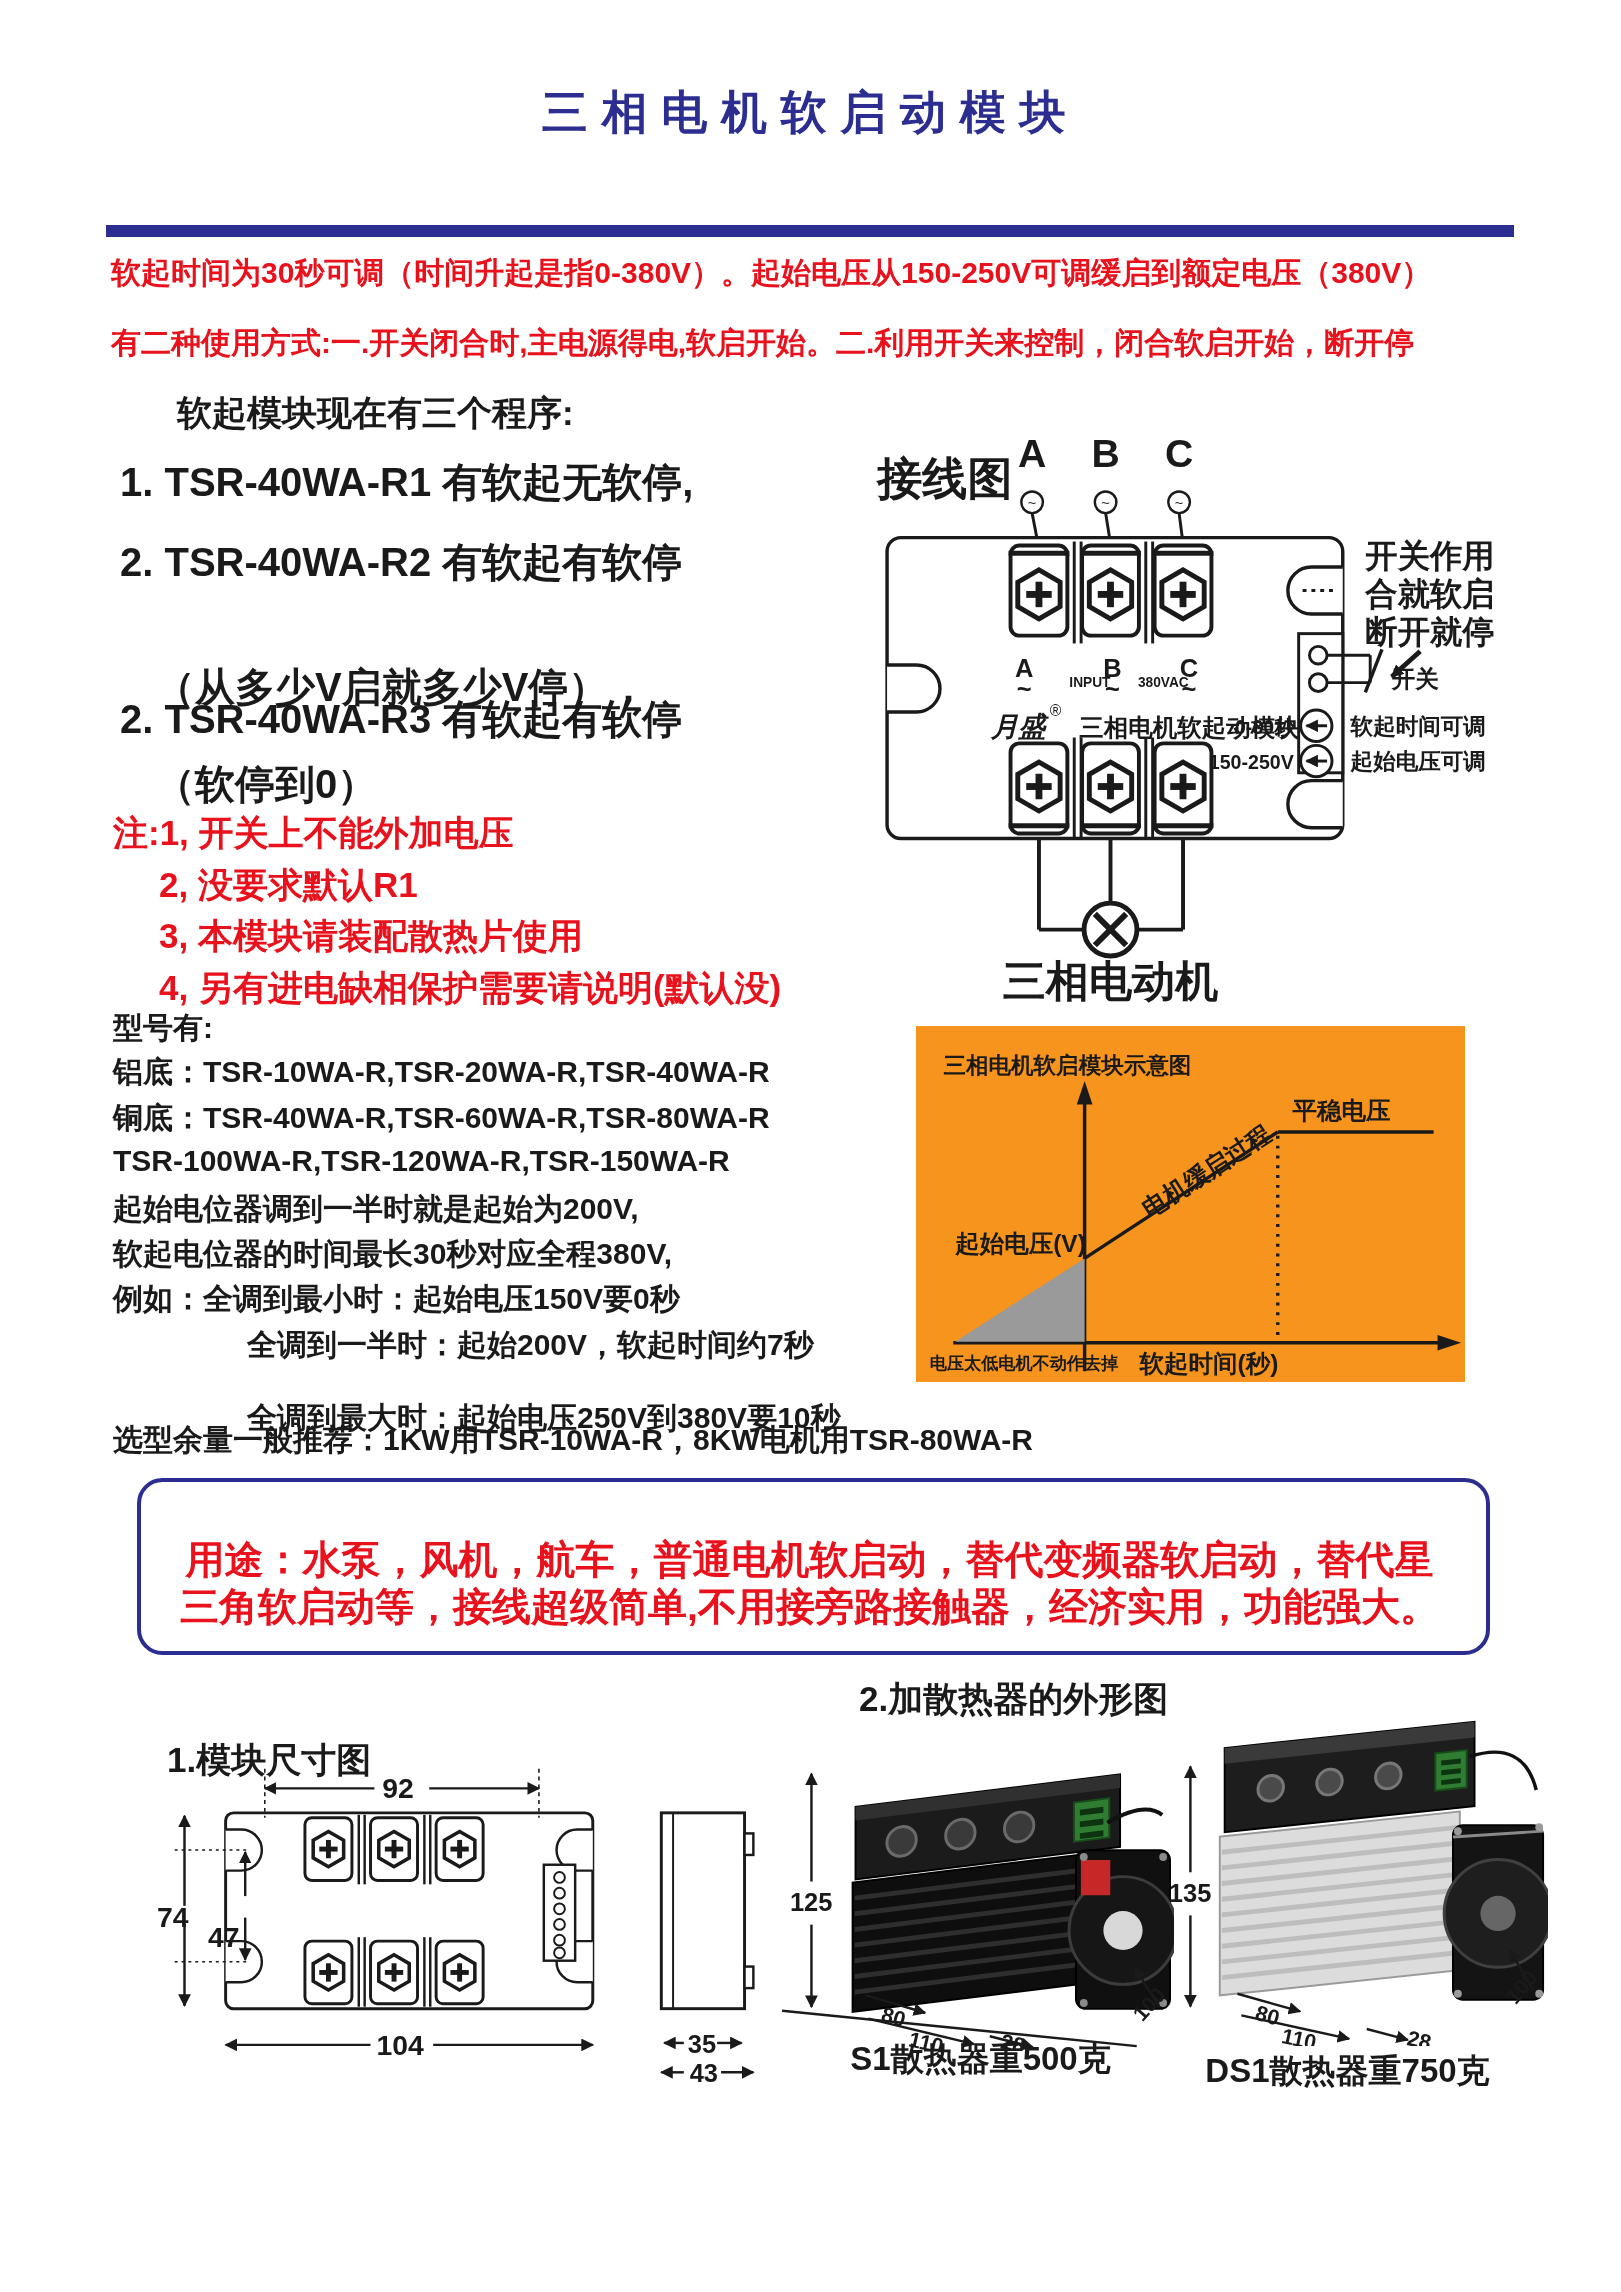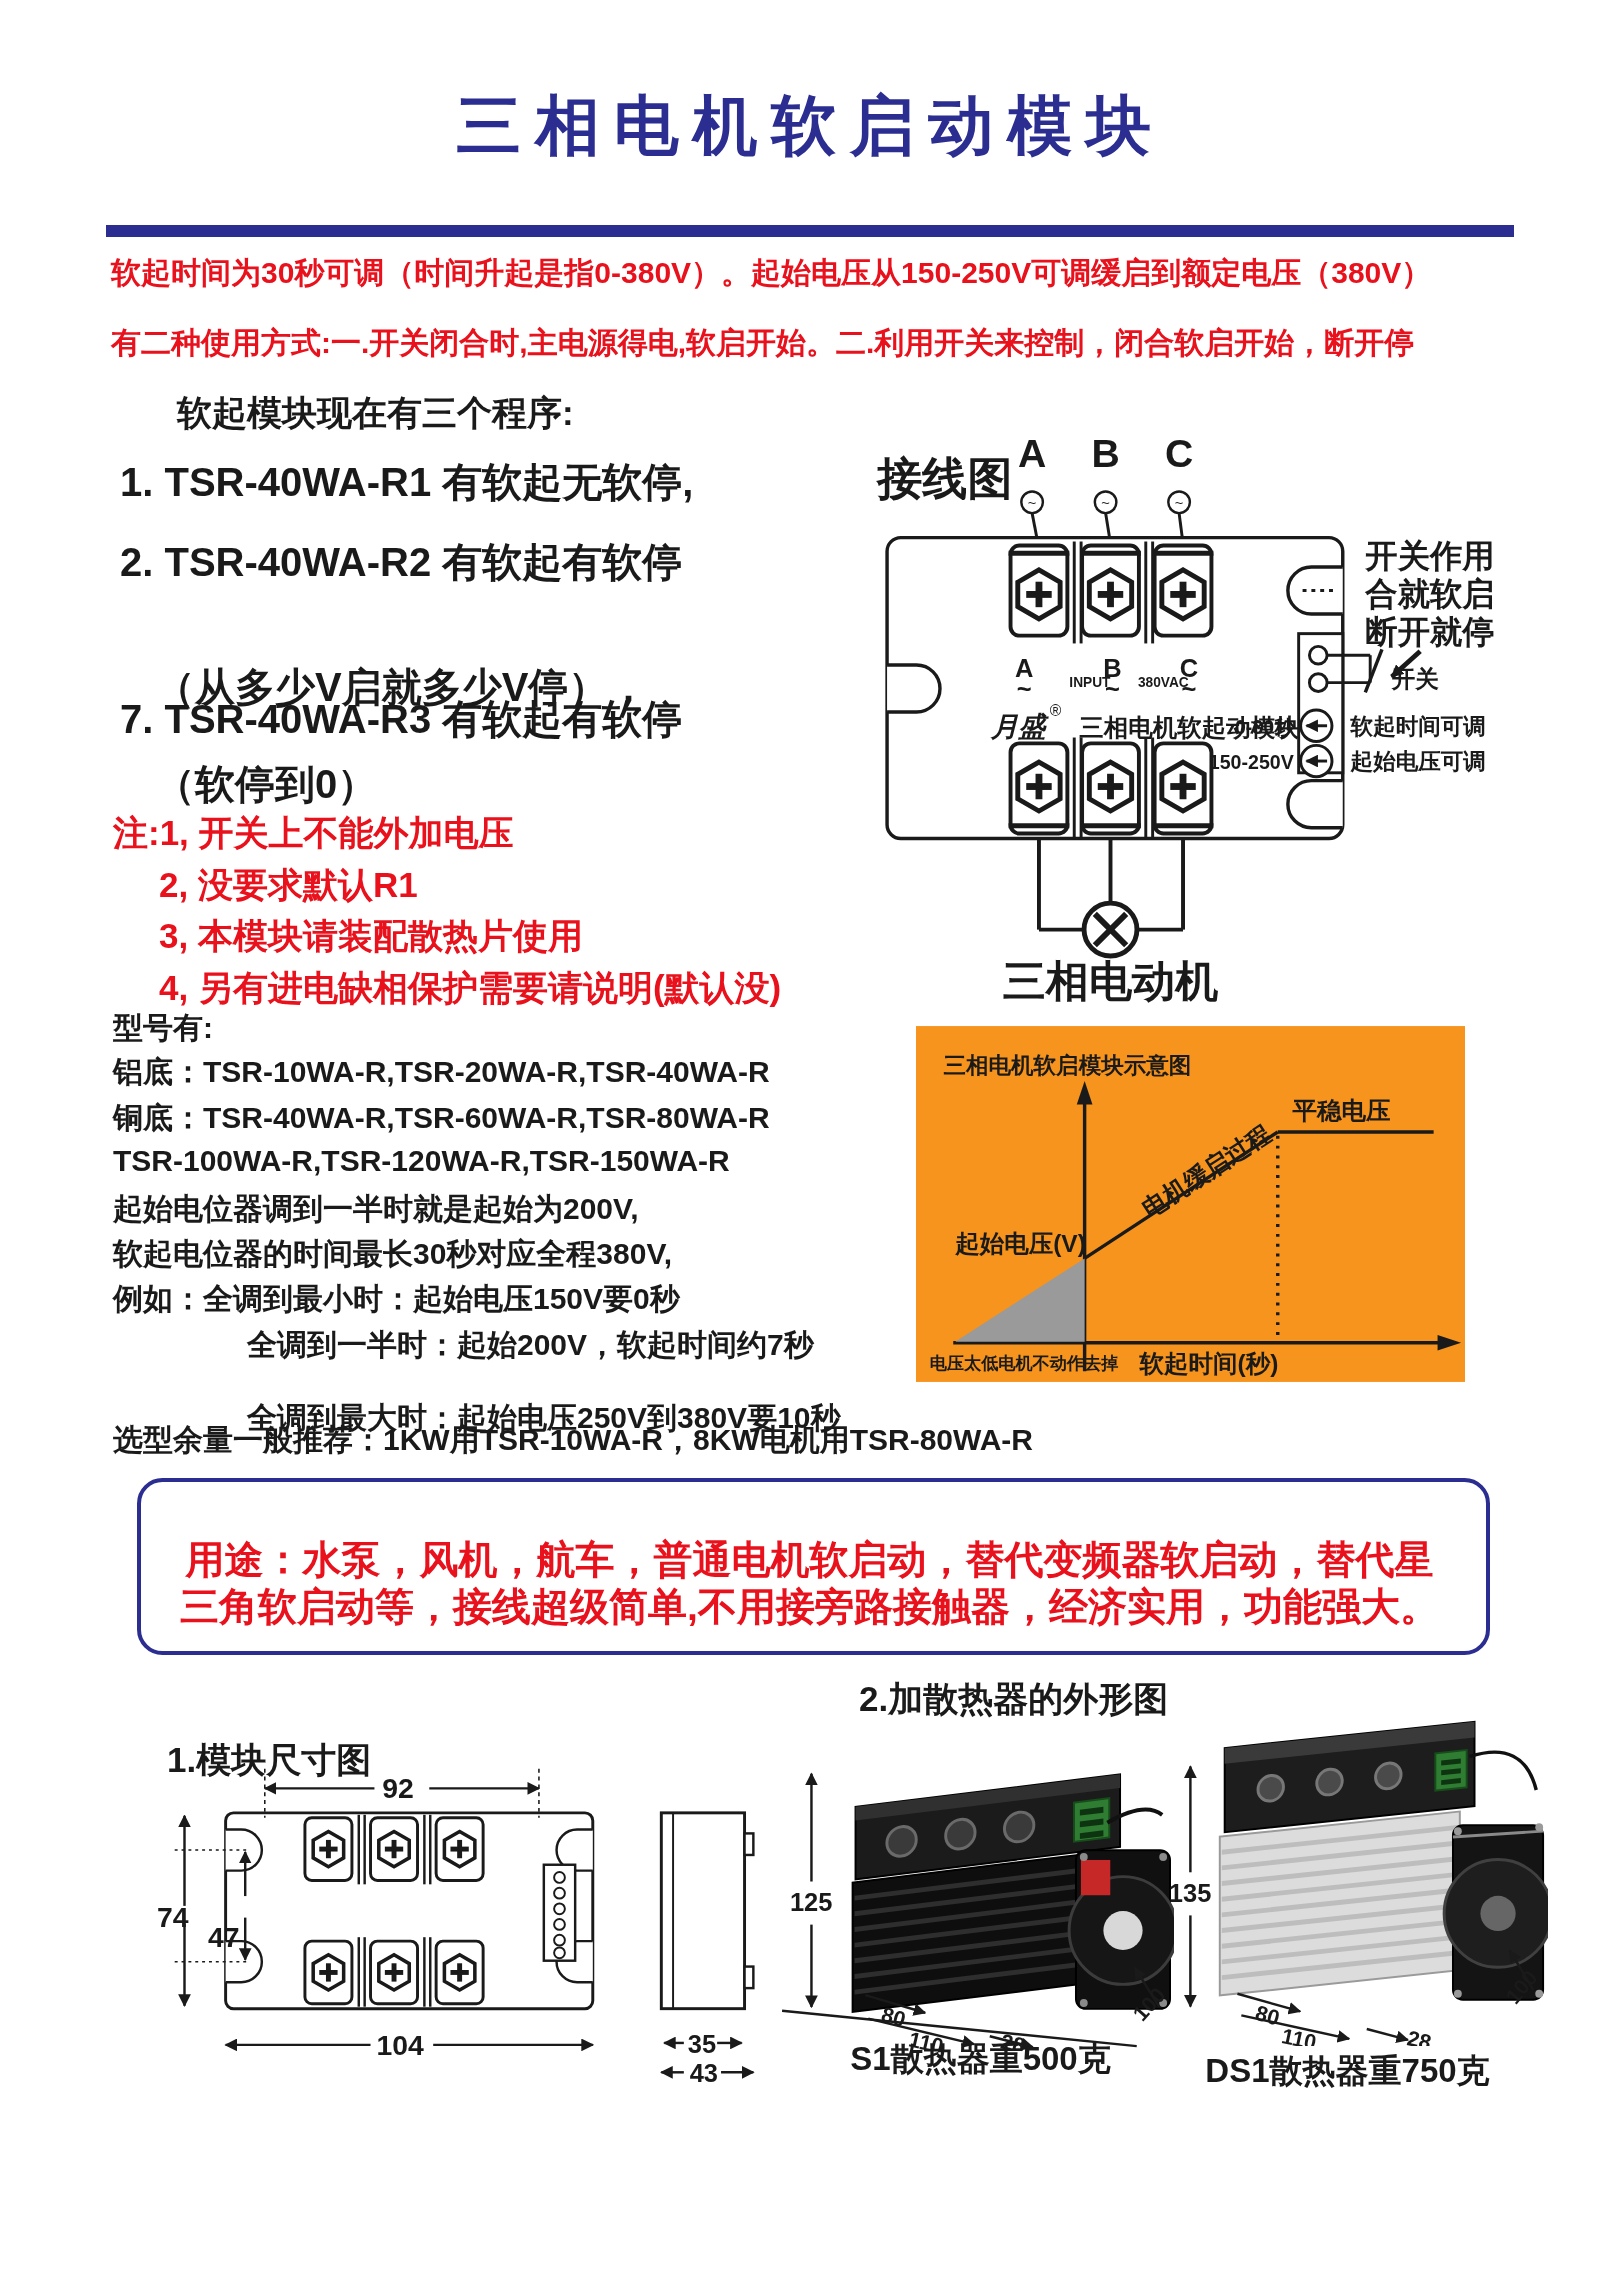--- a/index.html
+++ b/index.html
@@ -10,21 +10,21 @@
   html,body{margin:0;padding:0;}
   body{
     width:1621px;height:2293px;position:relative;background:#ffffff;
     font-family:"Liberation Sans","DejaVu Sans",sans-serif;color:#1a1a1a;
     overflow:hidden;
   }
   .abs{position:absolute;}
   svg text{font-family:"Liberation Sans","DejaVu Sans",sans-serif;fill:#1a1a1a;}
   .page-title{
     top:82px;left:0;width:1621px;text-align:center;
-    font-size:65px;font-weight:bold;color:var(--navy);letter-spacing:13.7px;
+    font-size:46px;font-weight:bold;color:var(--navy);letter-spacing:13.7px;
   }
   .rule{top:225px;left:106px;width:1408px;height:11.8px;background:var(--navy);}
   .intro{left:111px;width:1411px;font-size:30px;font-weight:bold;color:var(--red);}
   .prog-h{left:137px;font-size:35px;font-weight:bold;margin-left:40px;}
   .prog-i{left:120px;font-size:40px;font-weight:bold;}
   .prog-sub{left:155px;font-size:40px;font-weight:bold;}
   .note{font-size:35px;font-weight:bold;color:var(--red);}
   .model{left:113px;font-size:30px;font-weight:bold;}
   .usage-box{
     top:1478px;left:137px;width:1345px;height:169px;
@@ -56,21 +56,21 @@
 <div class="abs page-title">三相电机软启动模块</div>
 <div class="abs rule"></div>
 
 <div class="abs intro" style="top:253px;">软起时间为30秒可调（时间升起是指0-380V）。起始电压从150-250V可调缓启到额定电压（380V）</div>
 <div class="abs intro" style="top:323px;">有二种使用方式:一.开关闭合时,主电源得电,软启开始。二.利用开关来控制，闭合软启开始，断开停</div>
 
 <div class="abs prog-h" style="top:390px;">软起模块现在有三个程序:</div>
 <div class="abs prog-i" style="top:455px;">1. TSR-40WA-R1 有软起无软停,</div>
 <div class="abs prog-i" style="top:535px;">2. TSR-40WA-R2 有软起有软停</div>
 <div class="abs prog-sub" style="top:616px;margin-top:44px;">（从多少V启就多少V停），</div>
-<div class="abs prog-i" style="top:692px;">7. TSR-40WA-R3 有软起有软停</div>
+<div class="abs prog-i" style="top:692px;">2. TSR-40WA-R3 有软起有软停</div>
 <div class="abs prog-sub" style="top:757px;">（软停到0）</div>
 
 <div class="abs note" style="top:810px;left:113px;">注:1, 开关上不能外加电压</div>
 <div class="abs note" style="top:862px;left:159px;">2, 没要求默认R1</div>
 <div class="abs note" style="top:913px;left:159px;">3, 本模块请装配散热片使用</div>
 <div class="abs note" style="top:965px;left:159px;">4, 另有进电缺相保护需要请说明(默认没)</div>
 
 <div class="abs model" style="top:1008px;">型号有:</div>
 <div class="abs model" style="top:1052px;">铝底：TSR-10WA-R,TSR-20WA-R,TSR-40WA-R</div>
 <div class="abs model" style="top:1098px;">铜底：TSR-40WA-R,TSR-60WA-R,TSR-80WA-R</div>

